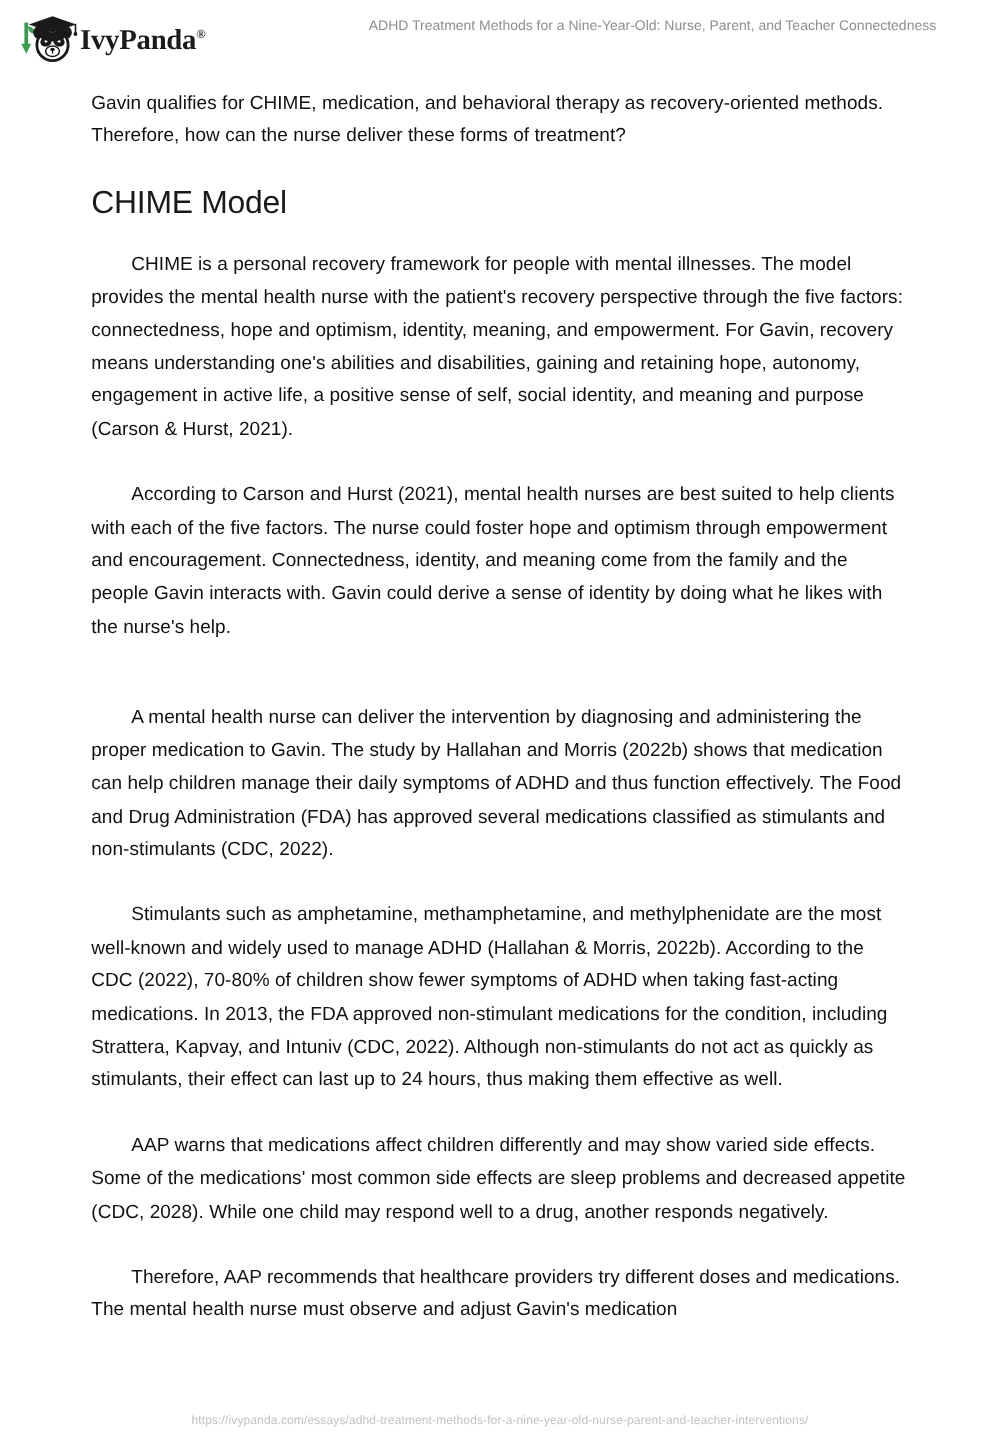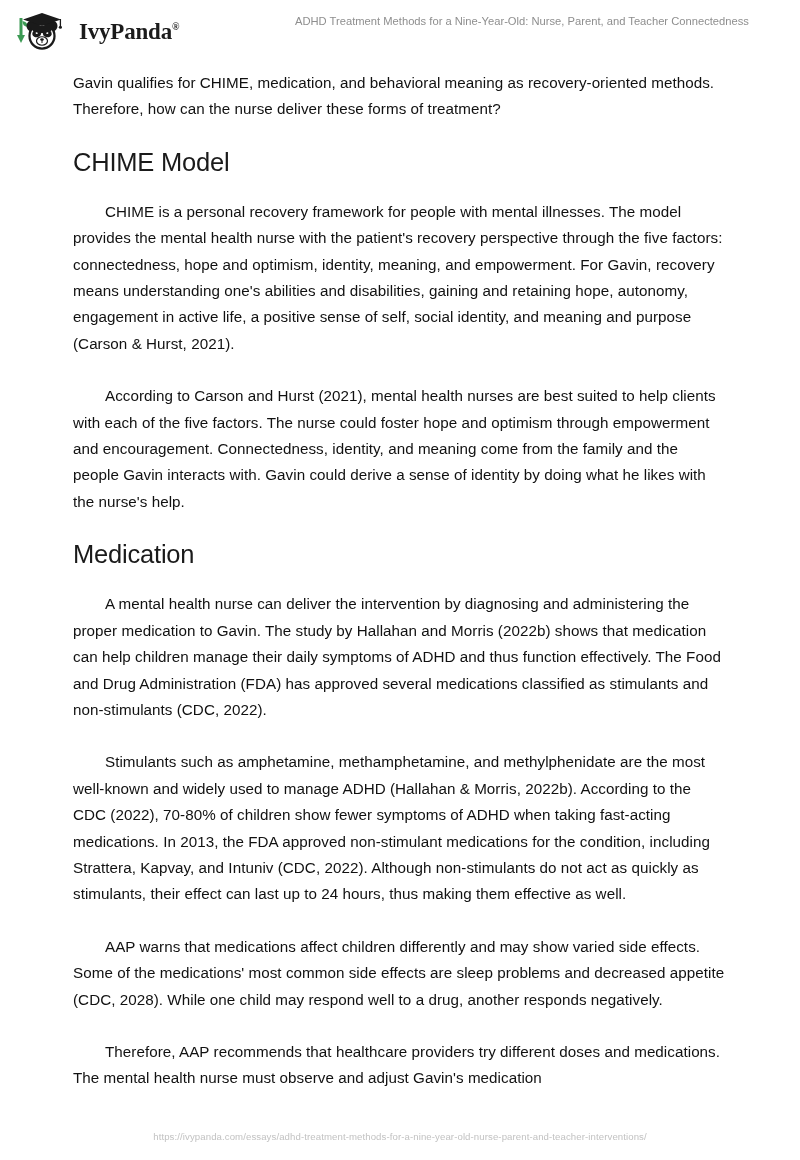--- a/index.html
+++ b/index.html
@@ -30,21 +30,21 @@
     display: flex;
     align-items: flex-start;
     box-sizing: border-box;
   }
   .brand {
     position: absolute;
     left: 16px;
     top: 10px;
     display: flex;
     align-items: center;
-    gap: 17px;
+    gap: 2px;
   }
   .brand-mark {
     width: 46px;
     height: 42px;
     display: block;
   }
   .brand-name {
     font-family: "Liberation Serif", serif;
     font-weight: bold;
     font-size: 23px;
@@ -159,34 +159,33 @@
         <circle cx="88.8" cy="34.5" r="3.2" fill="#1a1a1a"></circle>
       </svg>
       <span class="brand-name"><span>IvyPanda</span><span class="brand-reg">®</span></span>
     </div>
 
     <div class="header-title">ADHD Treatment Methods for a Nine-Year-Old: Nurse, Parent, and Teacher Connectedness</div>
   </div>
 
   <div class="content">
 
-    <p class="body-par">Gavin qualifies for CHIME, medication, and behavioral meaning as recovery-oriented methods. Therefore, how can the nurse deliver these forms of treatment?</p>
+    <p class="body-par">Gavin qualifies for CHIME, medication, and behavioral therapy as recovery-oriented methods. Therefore, how can the nurse deliver these forms of treatment?</p>
 
     <div class="h-space-before"></div>
     <h2 class="section-heading">CHIME Model</h2>
     <div class="h-space-after"></div>
 
     <p class="body-par indent">CHIME is a personal recovery framework for people with mental illnesses. The model provides the mental health nurse with the patient's recovery perspective through the five factors: connectedness, hope and optimism, identity, meaning, and empowerment. For Gavin, recovery means understanding one's abilities and disabilities, gaining and retaining hope, autonomy, engagement in active life, a positive sense of self, social identity, and meaning and purpose (Carson &amp; Hurst, 2021).</p>
 
     <div class="gap-sm"></div>
 
     <p class="body-par indent">According to Carson and Hurst (2021), mental health nurses are best suited to help clients with each of the five factors. The nurse could foster hope and optimism through empowerment and encouragement. Connectedness, identity, and meaning come from the family and the people Gavin interacts with. Gavin could derive a sense of identity by doing what he likes with the nurse's help.</p>
 
     <div class="h-space-before"></div>
-    <h2 class="section-heading">Medication</h2>
     <div class="h-space-after"></div>
 
     <p class="body-par indent">A mental health nurse can deliver the intervention by diagnosing and administering the proper medication to Gavin. The study by Hallahan and Morris (2022b) shows that medication can help children manage their daily symptoms of ADHD and thus function effectively. The Food and Drug Administration (FDA) has approved several medications classified as stimulants and non-stimulants (CDC, 2022).</p>
 
     <div class="gap-sm"></div>
 
     <p class="body-par indent">Stimulants such as amphetamine, methamphetamine, and methylphenidate are the most well-known and widely used to manage ADHD (Hallahan &amp; Morris, 2022b). According to the CDC (2022), 70-80% of children show fewer symptoms of ADHD when taking fast-acting medications. In 2013, the FDA approved non-stimulant medications for the condition, including Strattera, Kapvay, and Intuniv (CDC, 2022). Although non-stimulants do not act as quickly as stimulants, their effect can last up to 24 hours, thus making them effective as well.</p>
 
     <div class="gap-sm"></div>
 

